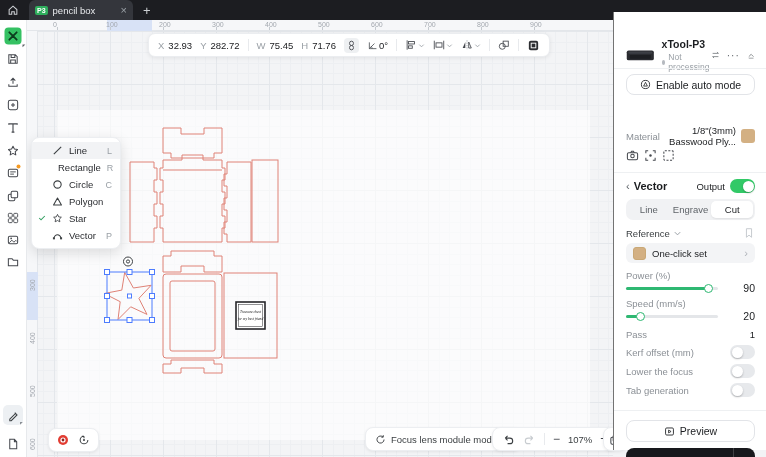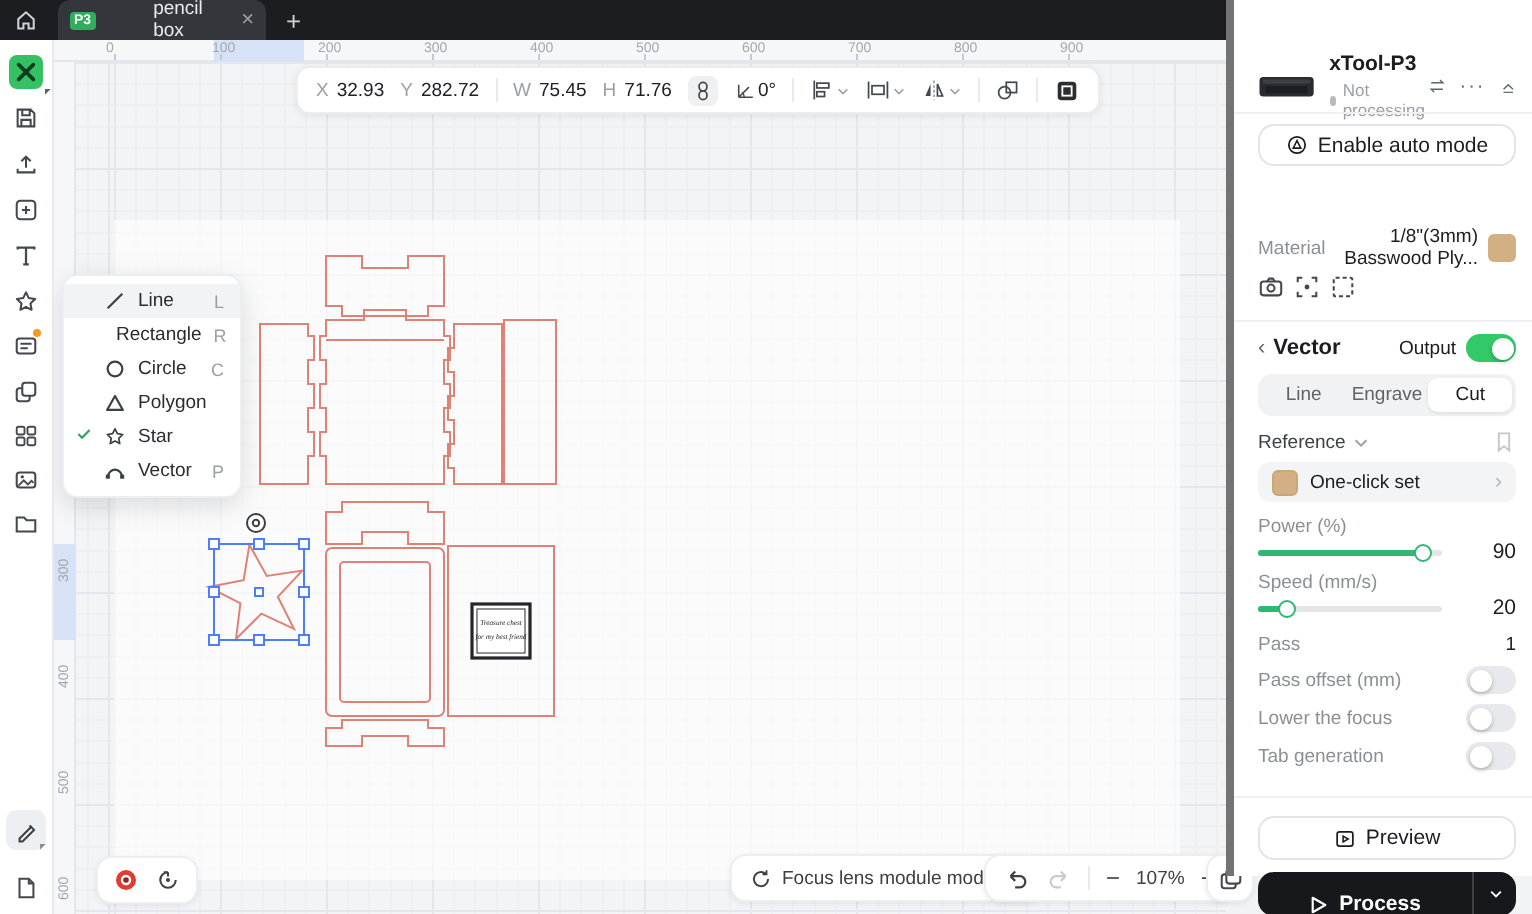--- a/index.html
+++ b/index.html
@@ -5,21 +5,21 @@
   * { margin:0; padding:0; box-sizing:border-box; }
   html,body { width:766px; height:457px; overflow:hidden; font-family:"Liberation Sans",sans-serif; background:#f2f3f5; }
   .abs { position:absolute; }
   #app { position:relative; width:766px; height:457px; }
 
   
   #topbar { position:absolute; left:0; top:0; width:766px; height:20px; background:#1c1d21; display:flex; align-items:center; }
   #home-btn { width:26px; height:20px; display:flex; align-items:center; justify-content:center; }
   .tab { margin-left:3px; height:20px; width:104px; background:#34363c; border-radius:6px 6px 0 0; display:flex; align-items:center; padding:0 6px; gap:5px; }
   .tab-badge { background:#2fae5d; color:#fff; font-size:7px; font-weight:bold; border-radius:2px; padding:1px 2px; line-height:1; }
-  .tab-title { color:#e8eaed; font-size:9.5px; flex:1;margin-left:24px; }
+  .tab-title { color:#e8eaed; font-size:9.5px; flex:1; }
   .tab-close { color:#9aa0a6; font-size:11px; line-height:1; }
   .newtab { color:#cdd0d4; font-size:13px; margin-left:10px; }
 
   
   #sidebar { position:absolute; left:0; top:20px; width:27px; height:437px; background:#ffffff; border-right:1px solid #e7e9ec; z-index:30; }
   .side-ic { position:absolute; left:50%; transform:translate(-50%,-50%); width:17px; height:17px; display:flex; align-items:center; justify-content:center; }
   .side-ic svg { display:block; }
   #select-tool { background:#35c163; border-radius:4px; }
   #select-tool:after { content:""; position:absolute; right:-3px; bottom:-2px; border:2.5px solid transparent; border-right-color:#5f6368; transform:rotate(45deg); }
   .tool-active { background:#edf0f3; border-radius:5px; width:20px; height:20px; }
@@ -67,21 +67,21 @@
   
   .pill { background:#fff; border:1px solid #eceef1; border-radius:8px; box-shadow:0 1px 3px rgba(0,0,0,.07);
     display:flex; align-items:center; z-index:20; }
   #rec-pill { left:21px; top:408px; height:24px; padding:0 8px; gap:9px; }
   #focus-pill { left:338px; top:407px; height:24px; padding:0 9px; gap:5px; font-size:9.5px; color:#3c4043; }
   #zoom-pill { left:465px; top:407px; height:24px; padding:0 9px; gap:8px; font-size:9.5px; color:#3c4043; }
   #copy-btn { left:576px; top:407px; width:24px; height:24px; justify-content:center; }
   .zsep { width:1px; height:12px; background:#e8eaed; }
 
   
-  #rpanel { position:absolute; left:613px; top:0; width:153px; height:438px; background:#fff; border-left:4px solid #737373; z-index:40; }
+  #rpanel { position:absolute; left:613px; top:12px; width:153px; height:438px; background:#fff; border-left:1px solid #737373; z-index:40; }
   .rp { position:absolute; left:12px; width:129px; }
   .hr { position:absolute; left:0; width:153px; height:1px; background:#eef0f2; }
   .glabel { font-size:9.5px; color:#8b9096; }
   .gval { font-size:9.5px; color:#1b1d20; }
   .row { display:flex; align-items:center; }
   .btn-outline { border:1px solid #e2e4e8; border-radius:8px; background:#fff; display:flex; align-items:center; justify-content:center; gap:5px; font-size:10.5px; color:#1b1d20; }
   .toggle { width:25px; height:14px; border-radius:7px; position:relative; }
   .toggle .knob { position:absolute; top:1.5px; width:11px; height:11px; border-radius:50%; background:#fff; box-shadow:0 1px 2px rgba(0,0,0,.25); }
   .tog-on { background:#32c967; } .tog-on .knob { right:1.5px; }
   .tog-off { background:#e7e9ec; } .tog-off .knob { left:1.5px; }
@@ -563,21 +563,21 @@
       </div>
       <span class="gval" style="flex:1; text-align:right; font-size:10.5px">20</span>
     </div>
 
     <div class="rp row" style="top:314px; height:16px">
       <span class="glabel">Pass</span>
       <span class="gval" style="flex:1; text-align:right">1</span>
     </div>
 
     <div class="rp row" style="top:332px; height:16px">
-      <span class="glabel" style="flex:1">Pass offset (mm)</span>
+      <span class="glabel" style="flex:1">Kerf offset (mm)</span>
       <span class="toggle tog-off">
           <span class="knob"></span>
         </span>
     </div>
     <div class="rp row" style="top:351px; height:16px">
       <span class="glabel" style="flex:1">Lower the focus</span>
       <span class="toggle tog-off">
           <span class="knob"></span>
         </span>
     </div>

